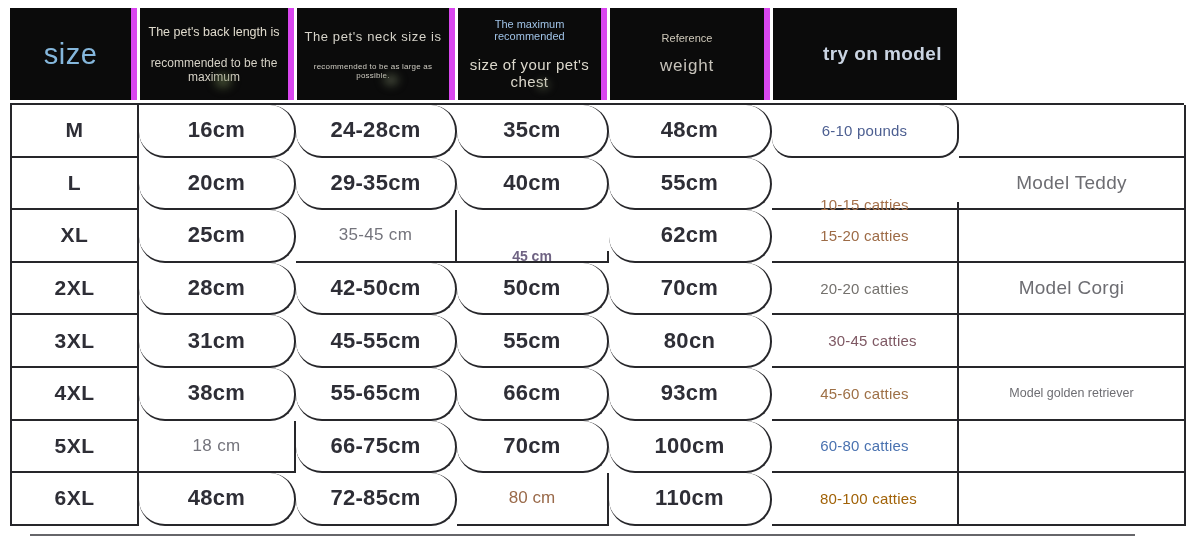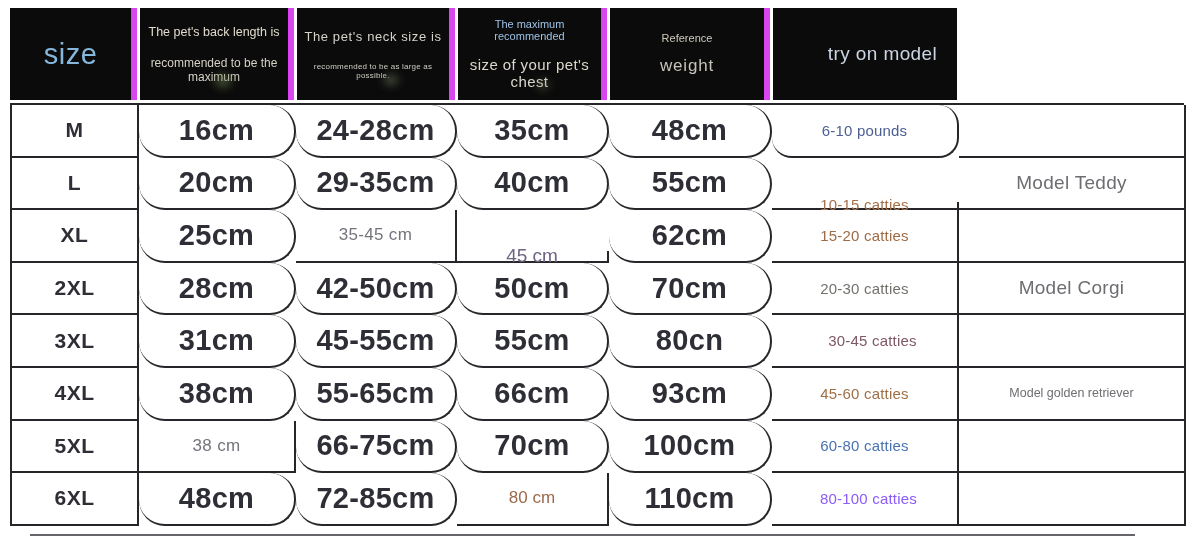--- a/index.html
+++ b/index.html
@@ -27,21 +27,21 @@
   .h-size{font-size:29px; font-weight:500; color:var(--size-blue,#85b7dc); letter-spacing:0.5px;}
   .h-longback{font-size:12px; color:#d9d5c9; letter-spacing:0.2px;}
   .h-line-a{font-size:12.5px; color:#e0dbcd; margin-bottom:17px;}
   .h-line-b{font-size:12px; color:#d6d2c6;}
   .h-neck-a{font-size:13px; color:#d6d3c9; margin-bottom:18px; letter-spacing:0.6px;}
   .h-neck-b{font-size:8px; color:#cfccc2; letter-spacing:0.2px;}
   .h-chest-a{font-size:11px; color:var(--chest-blue,#9fc2e6); margin-bottom:14px;}
   .h-chest-b{font-size:15px; color:#dcd8cc; letter-spacing:0.4px;}
   .h-ref-a{font-size:11px; color:#cfc9ba; margin-bottom:12px;}
   .h-ref-b{font-size:17px; color:#c7c3bb; letter-spacing:0.8px;}
-  .h-model{font-size:19px; font-weight:400; color:#cbd5e3; letter-spacing:0.4px;margin-left:35px;}
+  .h-model{font-size:19px; font-weight:700; color:#cbd5e3; letter-spacing:0.4px;margin-left:35px;}
 
   .smudge{position:absolute; border-radius:50%; filter:blur(3px); pointer-events:none;}
   .smudge.s1{left:50%; bottom:8px; width:26px; height:22px; margin-left:-4px;
     background:radial-gradient(ellipse at center, rgba(126,146,96,.55), rgba(60,70,40,.25) 55%, transparent 75%);}
   .smudge.s2{left:54%; bottom:10px; width:24px; height:20px;
     background:radial-gradient(ellipse at center, rgba(130,140,110,.5), rgba(60,70,50,.2) 55%, transparent 75%);}
   .smudge.s3{left:52%; bottom:6px; width:22px; height:18px;
     background:radial-gradient(ellipse at center, rgba(110,120,90,.4), transparent 70%);}
 
   
@@ -53,23 +53,23 @@
   }
   .dcell{
     border-right:2px solid var(--line,#26262a);
     border-bottom:2px solid var(--line,#26262a);
     display:flex; align-items:center; justify-content:center;
     text-align:center;
     box-sizing:border-box;
     background:#fff;
   }
   .v-size{font-size:21px; font-weight:700; color:var(--dark-text,#2e2e36); letter-spacing:0.5px;}
-  .v-num{font-size:29px; font-weight:700; color:var(--dark-text,#2e2e36); letter-spacing:0.3px;border-radius:26px;}
+  .v-num{font-size:22px; font-weight:700; color:var(--dark-text,#2e2e36); letter-spacing:0.3px;border-radius:26px;}
   .v-light{font-size:17px; font-weight:400; color:var(--light-grey,#74747c); letter-spacing:0.3px;}
-  .v-purple{font-size:19px; font-weight:400; color:var(--purple,#6f6383);margin-top:41px;}
+  .v-purple{font-size:14px; font-weight:700; color:var(--purple,#6f6383);margin-top:41px;}
   .v-brown{font-size:17px; font-weight:400; color:var(--brown-light,#9a6a4a);}
   .v-weight{font-size:15px; font-weight:400; letter-spacing:0.2px;}
   .v-model{font-size:19px; font-weight:400; color:var(--model-grey,#6d6d72); letter-spacing:0.3px;}
   .v-model-sm{font-size:12.5px; font-weight:400; color:var(--model-grey,#6d6d72);text-align:center;}
 
   .bottom-line{position:absolute; left:30px; top:534px; width:1105px; height:2px; background:#4b4b50; opacity:.85;}
 </style>
 </head>
 <body>
 
@@ -127,51 +127,51 @@
     <div class="dcell v-purple">45 cm</div>
     <div class="dcell v-num">62cm</div>
     <div class="dcell v-weight" style="color: rgb(157, 107, 70);">15-20 catties</div>
     <div class="dcell v-model"></div>
 
     <div class="dcell v-size">2XL</div>
     <div class="dcell v-num">28cm</div>
     <div class="dcell v-num">42-50cm</div>
     <div class="dcell v-num">50cm</div>
     <div class="dcell v-num">70cm</div>
-    <div class="dcell v-weight" style="color: rgb(116, 113, 109);">20-30 catties</div>
+    <div class="dcell v-weight" style="color: rgb(116, 113, 109);">20-20 catties</div>
     <div class="dcell v-model">Model Corgi</div>
 
     <div class="dcell v-size">3XL</div>
     <div class="dcell v-num">31cm</div>
     <div class="dcell v-num">45-55cm</div>
     <div class="dcell v-num">55cm</div>
     <div class="dcell v-num">80cn</div>
     <div class="dcell v-weight" style="color: rgb(126, 88, 99); padding-left: 16px;">30-45 catties</div>
     <div class="dcell v-model"></div>
 
     <div class="dcell v-size">4XL</div>
     <div class="dcell v-num">38cm</div>
     <div class="dcell v-num">55-65cm</div>
     <div class="dcell v-num">66cm</div>
     <div class="dcell v-num">93cm</div>
     <div class="dcell v-weight" style="color: rgb(158, 112, 70);">45-60 catties</div>
     <div class="dcell v-model-sm">Model golden retriever</div>
 
     <div class="dcell v-size">5XL</div>
-    <div class="dcell v-light">38 cm</div>
+    <div class="dcell v-light">18 cm</div>
     <div class="dcell v-num">66-75cm</div>
     <div class="dcell v-num">70cm</div>
     <div class="dcell v-num">100cm</div>
     <div class="dcell v-weight" style="color: rgb(74, 114, 176);">60-80 catties</div>
     <div class="dcell v-model"></div>
 
     <div class="dcell v-size">6XL</div>
     <div class="dcell v-num">48cm</div>
     <div class="dcell v-num">72-85cm</div>
     <div class="dcell v-brown">80 cm</div>
     <div class="dcell v-num">110cm</div>
-    <div class="dcell v-weight" style="color: #8b5cf6; padding-left: 8px;">80-100 catties</div>
+    <div class="dcell v-weight" style="color: #a16207; padding-left: 8px;">80-100 catties</div>
     <div class="dcell v-model"></div>
 
   </div>
 </div>
 
 <div class="bottom-line"></div>
 
 </body></html>

